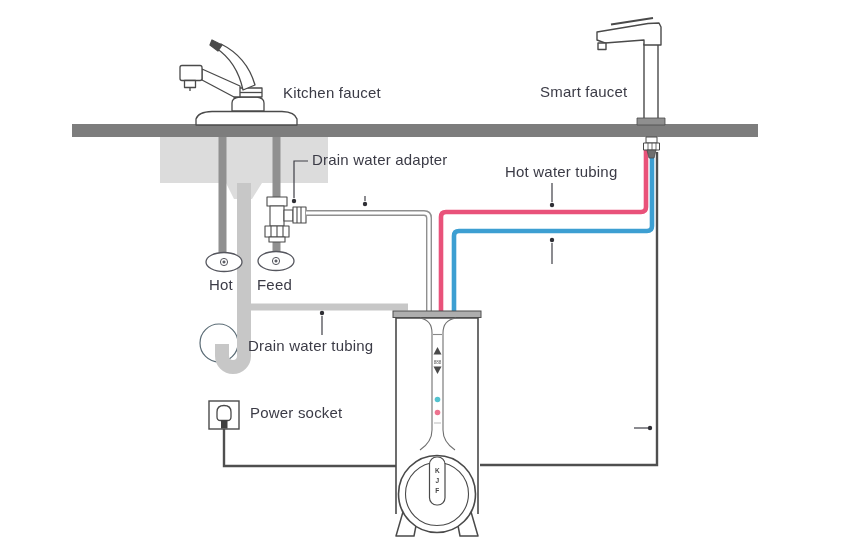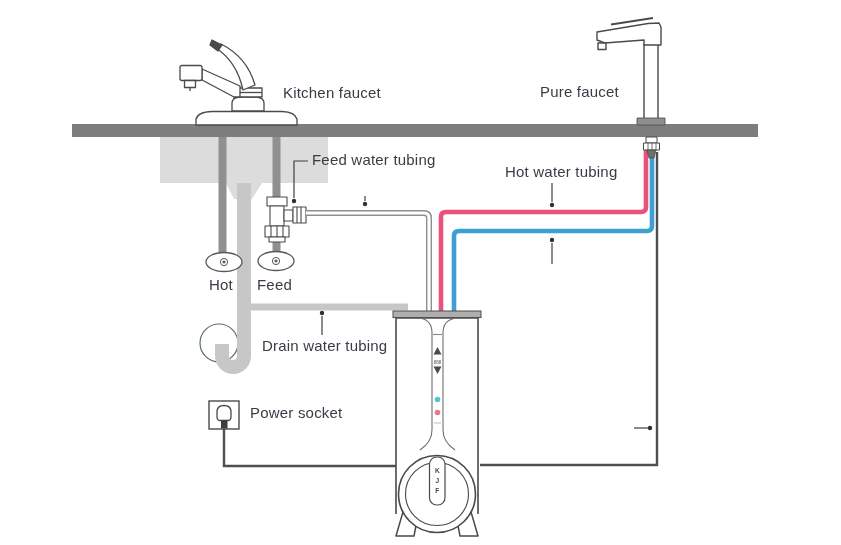--- a/index.html
+++ b/index.html
@@ -133,20 +133,20 @@
       <circle cx="552" cy="240" r="2.2" stroke="none"></circle>
       <line x1="552" y1="243" x2="552" y2="264"></line>
       <circle cx="322" cy="313" r="2.2" stroke="none"></circle>
       <line x1="322" y1="316" x2="322" y2="335"></line>
       <line x1="634" y1="428" x2="648" y2="428"></line>
       <circle cx="650" cy="428" r="2.2" stroke="none"></circle>
     </g>
   </svg>
 
   <div class="lbl" style="left:283px;top:84px">Kitchen faucet</div>
-  <div class="lbl" style="left:540px;top:83px">Pure faucet</div>
-  <div class="lbl" style="left:312px;top:151px">Feed water tubing</div>
+  <div class="lbl" style="left:540px;top:83px">Smart faucet</div>
+  <div class="lbl" style="left:312px;top:151px">Drain water adapter</div>
   <div class="lbl" style="left:505px;top:163px">Hot water tubing</div>
   <div class="lbl" style="left:209px;top:276px">Hot</div>
   <div class="lbl" style="left:257px;top:276px">Feed</div>
-  <div class="lbl" style="left:262px;top:337px">Drain water tubing</div>
+  <div class="lbl" style="left:248px;top:337px">Drain water tubing</div>
   <div class="lbl" style="left:250px;top:404px">Power socket</div>
 </div>
 
 </body></html>

